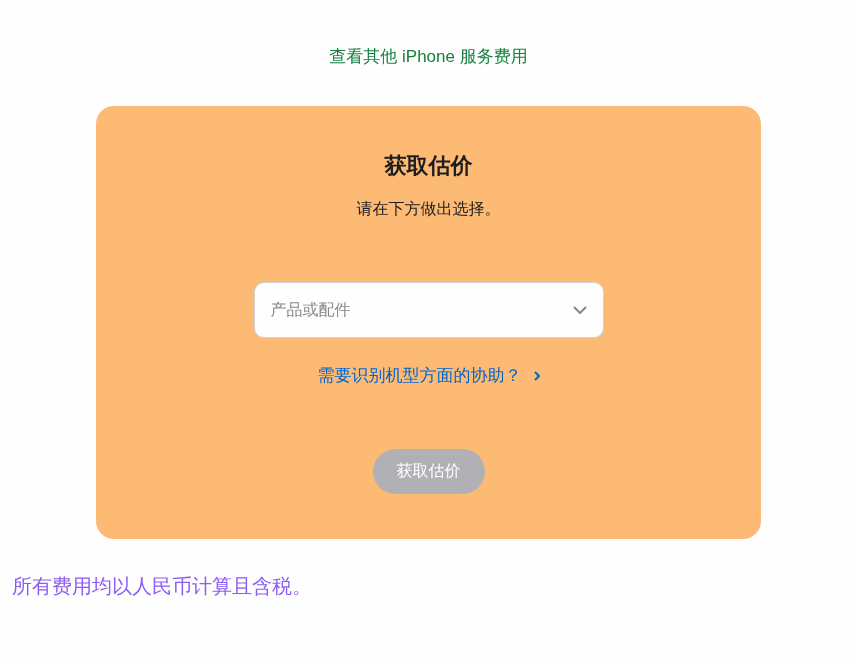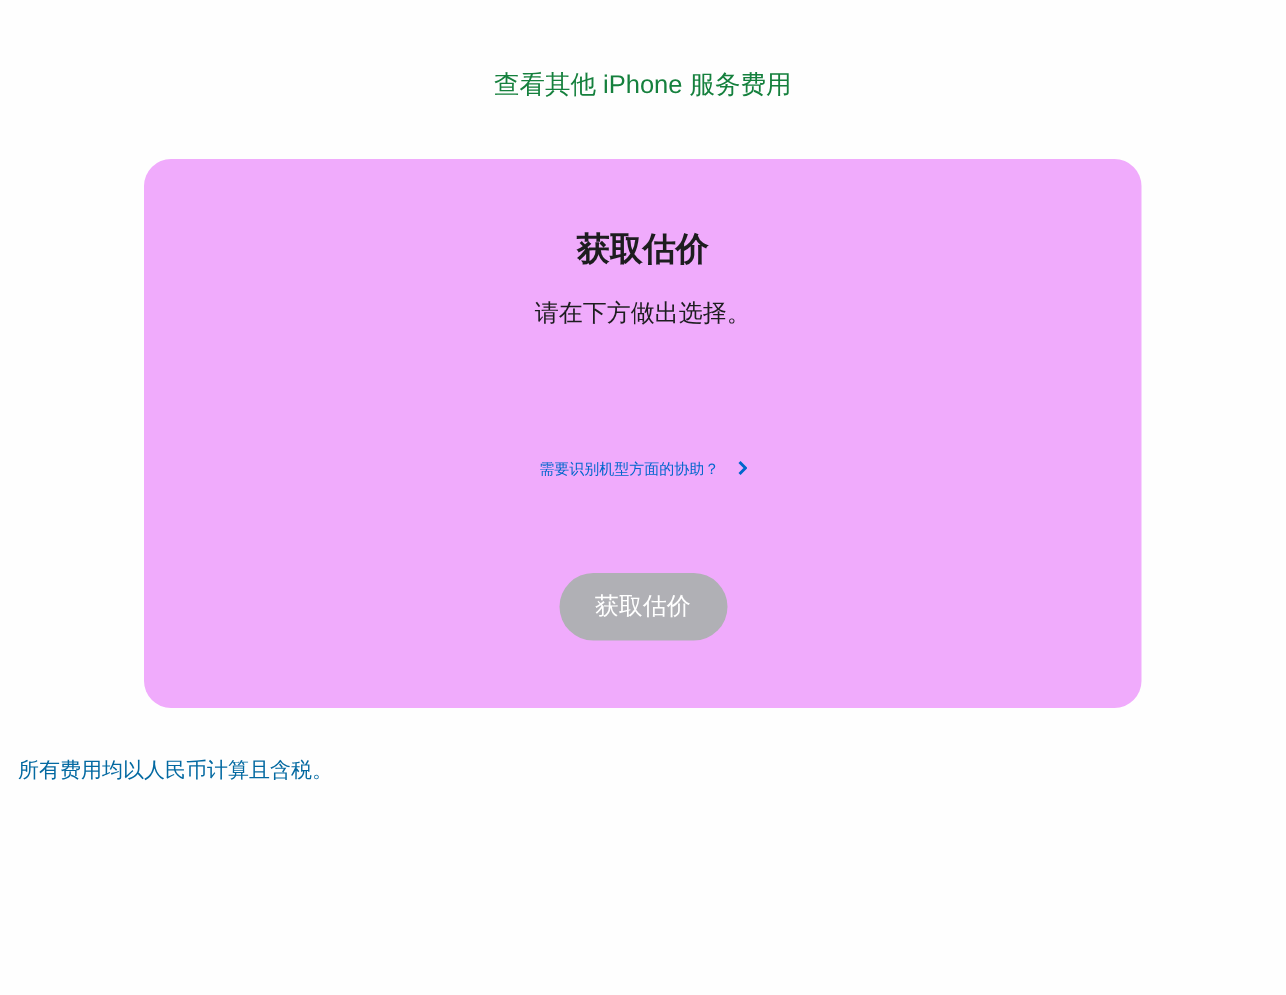--- a/index.html
+++ b/index.html
@@ -18,37 +18,37 @@
       padding: 45px 10px 10px 10px;
     }
     .top-link {
       text-align: center;
       color: #15803d;
       font-size: 17px;
       margin-bottom: 38px;
       cursor: pointer;
     }
     .card {
-      background: #f0abfc;
+      background: #fdba74;
       border-radius: 18px;
       width: 665px;
       margin: 0 auto;
       padding: 45px 40px 45px 40px;
       text-align: center;
     }
     .card-title {
       font-size: 22px;
       font-weight: 600;
       color: #1d1d1f;
       margin-bottom: 18px;
     }
     .card-subtitle {
       font-size: 16px;
       color: #1d1d1f;
-      margin-bottom: 78px;
+      margin-bottom: 62px;
     }
     .select-box {
       width: 350px;
       height: 56px;
       background: #fefefe;
       border: 1px solid #d2d2d7;
       border-radius: 10px;
       margin: 0 auto 18px auto;
       display: flex;
       align-items: center;
@@ -67,21 +67,21 @@
       align-items: center;
       justify-content: center;
     }
     .chevron svg {
       stroke: #86868b;
       stroke-width: 2;
       fill: none;
     }
     .help-link {
       color: #0066cc;
-      font-size: 10px;
+      font-size: 17px;
       margin-top: 8px;
       margin-bottom: 62px;
       display: inline-flex;
       align-items: center;
       gap: 12px;
       cursor: pointer;
     }
     .help-link .chev-right {
       display: inline-block;
     }
@@ -93,40 +93,48 @@
     .action-btn {
       background: #b0b0b5;
       color: #ffffff;
       border: none;
       border-radius: 24px;
       padding: 12px 24px;
       font-size: 16px;
       cursor: pointer;
     }
     .footer-text {
-      color: #0369a1;
-      font-size: 14px;
+      color: #8b5cf6;
+      font-size: 20px;
       line-height: 1.9;
       margin-top: 28px;
       padding: 0 2px;
     }
     .footer-para1 {
       margin-bottom: 18px;
     }
   </style>
 </head>
 <body>
 
 <div class="container">
   <div class="top-link">查看其他 iPhone 服务费用</div>
 
   <div class="card">
     <div class="card-title">获取估价</div>
     <div class="card-subtitle">请在下方做出选择。</div>
 
+    <div class="select-box">
+      <span class="select-placeholder">产品或配件</span>
+      <span class="chevron">
+        <svg width="14" height="8" viewBox="0 0 14 8">
+            <polyline points="1,1 7,7 13,1"></polyline>
+          </svg>
+      </span>
+    </div>
 
 
     <div class="help-link">
       <span>需要识别机型方面的协助？</span>
       <span class="chev-right">
         <svg width="6" height="10" viewBox="0 0 6 10">
             <polyline points="1,1 5,5 1,9"></polyline>
           </svg>
       </span>
     </div>

